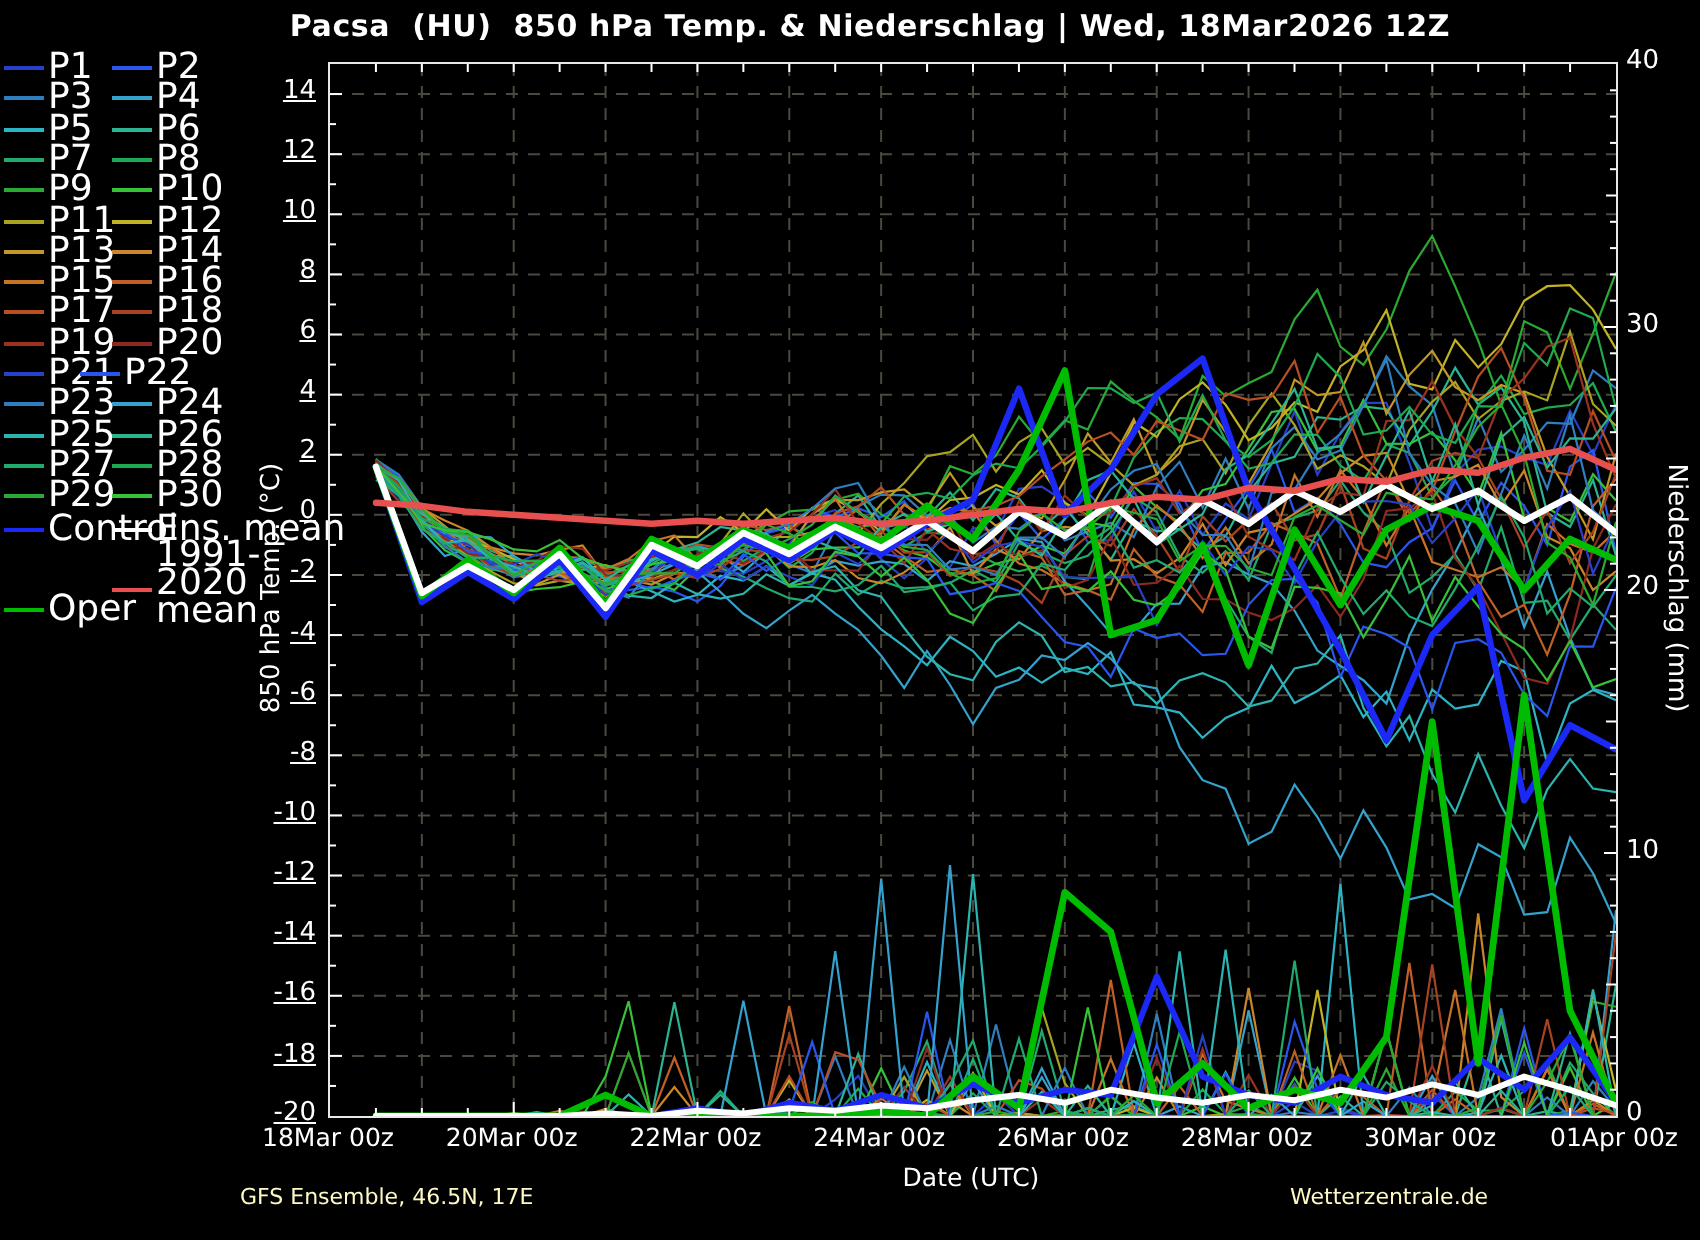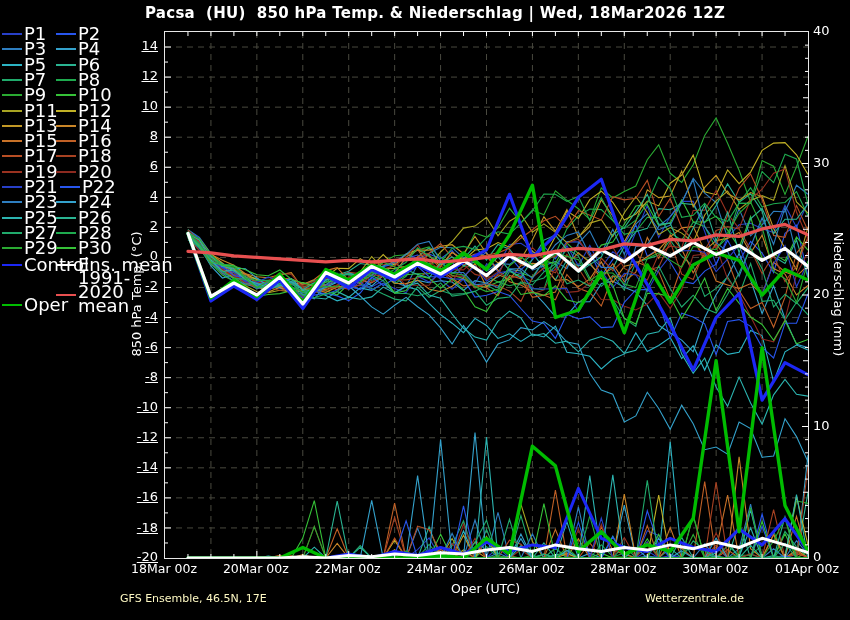--- a/index.html
+++ b/index.html
@@ -112,21 +112,21 @@
         <span class="leg-label">P19</span>
       </div>
       <div class="leg-item" style="left: 56px; top: 164.7px;">
         <span class="leg-swatch" style="background: rgb(140, 42, 32);"></span>
         <span class="leg-label">P20</span>
       </div>
       <div class="leg-item" style="left: 2px; top: 180px; text-align: center;">
         <span class="leg-swatch" style="background: rgb(40, 64, 200);"></span>
         <span class="leg-label">P21</span>
       </div>
-      <div class="leg-item" style="left: 60px; top: 180px; align-items: center;">
+      <div class="leg-item" style="left: 40px; top: 180px; align-items: center;">
         <span class="leg-swatch" style="background: rgb(40, 86, 238);"></span>
         <span class="leg-label">P22</span>
       </div>
       <div class="leg-item" style="left: 2px; top: 195.3px;">
         <span class="leg-swatch" style="background: rgb(46, 126, 192);"></span>
         <span class="leg-label">P23</span>
       </div>
       <div class="leg-item" style="left: 56px; top: 195.3px;">
         <span class="leg-swatch" style="background: rgb(52, 162, 204);"></span>
         <span class="leg-label">P24</span>
@@ -435,16 +435,16 @@
       <div class="tick-label tl-x" style="left: 118px; top: 561px;">18Mar 00z</div>
       <div class="tick-label tl-x" style="left: 209.857px; top: 561px;">20Mar 00z</div>
       <div class="tick-label tl-x" style="left: 301.714px; top: 561px;">22Mar 00z</div>
       <div class="tick-label tl-x" style="left: 393.571px; top: 561px;">24Mar 00z</div>
       <div class="tick-label tl-x" style="left: 485.429px; top: 561px;">26Mar 00z</div>
       <div class="tick-label tl-x" style="left: 577.286px; top: 561px;">28Mar 00z</div>
       <div class="tick-label tl-x" style="left: 669.143px; top: 561px;">30Mar 00z</div>
       <div class="tick-label tl-x" style="left: 761px; top: 561px;">01Apr 00z</div>
     </div>
 
-  <div id="xaxis-title">Oper (UTC)</div>
+  <div id="xaxis-title">Date (UTC)</div>
   <div class="footer-text" id="footer-left">GFS Ensemble, 46.5N, 17E</div>
   <div class="footer-text" id="footer-right">Wetterzentrale.de</div>
 </div>
 
 </body></html>

